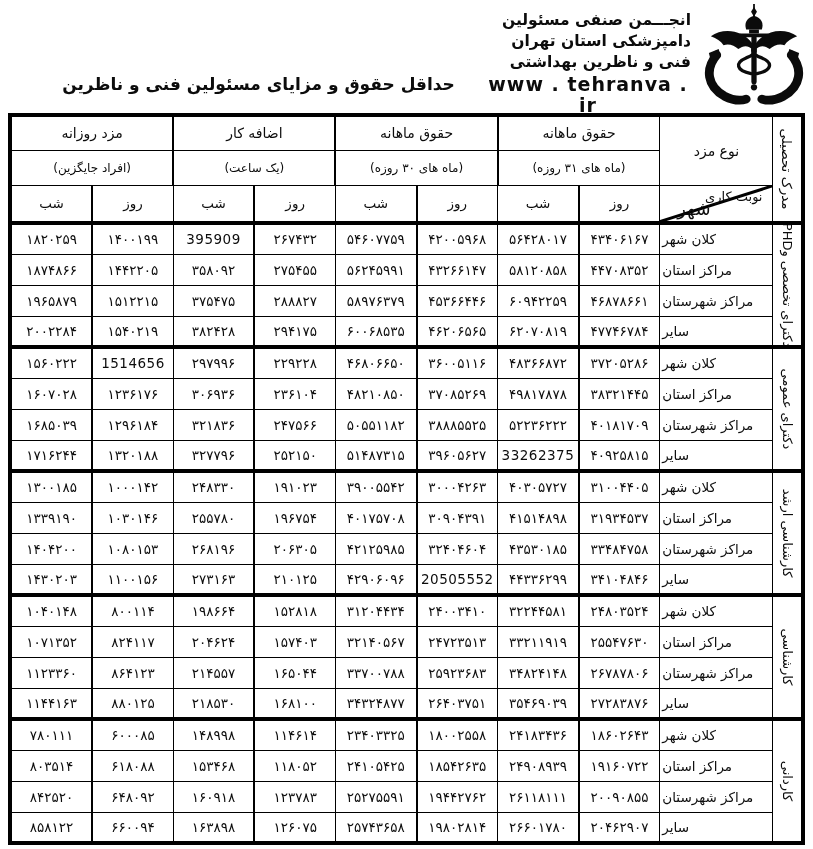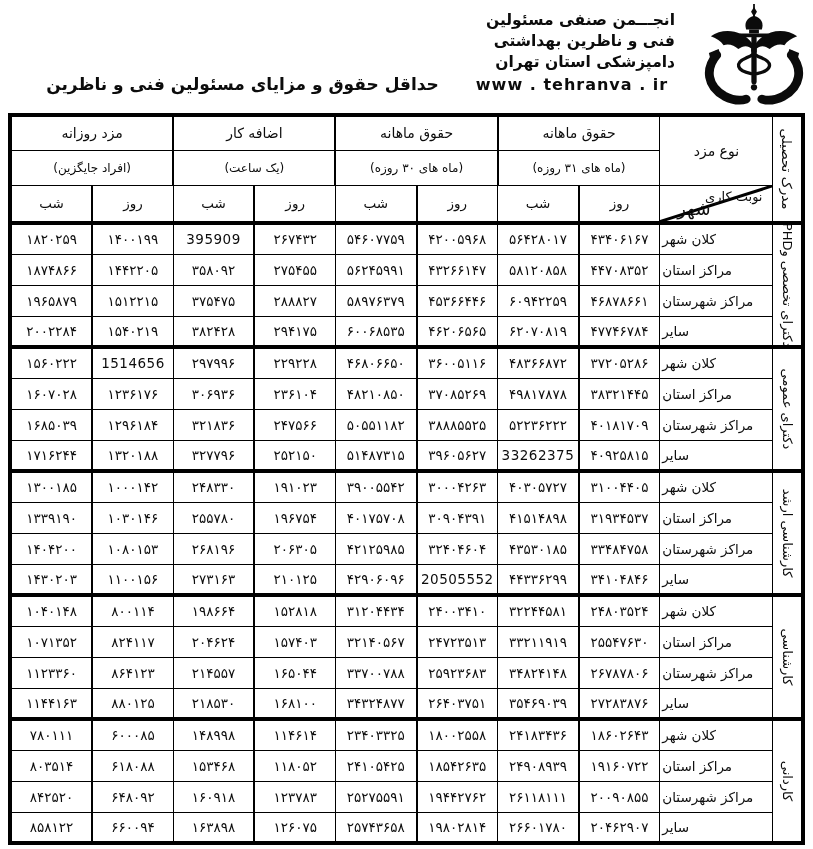--- a/index.html
+++ b/index.html
@@ -4,28 +4,28 @@
 <style>
   * { margin:0; padding:0; box-sizing:border-box; }
   html,body { background:#ffffff; }
   body {
     width:813px; height:849px; position:relative; overflow:hidden;
     font-family:"DejaVu Sans", sans-serif; color:#0c0c0c; direction:rtl;
   }
   
   .page-header {
     position:absolute; top:0; right:0; left:0; height:113px;
-    display:flex; flex-direction:row; align-items:flex-start;gap:16px;
+    display:flex; flex-direction:row; align-items:flex-start;
   }
   .logo-wrap { width:122px; height:104px; margin-top:4px; flex:0 0 auto; }
   .org-block {
     width:206px; flex:0 0 auto; text-align:right; padding-top:10px;
     font-weight:bold; font-size:15.5px; line-height:21px;
   }
-  .org-url { text-align:center; font-size:16px; letter-spacing:1px; margin-top:1px; font-family:"DejaVu Sans", sans-serif; direction:ltr; }
+  .org-url { text-align:center; font-size:19px; letter-spacing:1px; margin-top:1px; font-family:"DejaVu Sans", sans-serif; direction:ltr; }
   .title-block {
     flex:1 1 auto; text-align:center; padding:26px 10px 0 42px;
     font-weight:bold; font-size:17px; line-height:36px;margin-top:40px;
   }
   
   table.wage {
     position:absolute; top:113px; right:8px;
     width:797px; border-collapse:collapse; table-layout:fixed;
     border:4px solid #000; background:#fff;
   }
@@ -90,22 +90,22 @@
         <path d="M98,52 C110,66 108,84 90,94 C82,98 74,99 68,97"></path>
       </g>
       <g fill="#0b0b0b">
         <path d="M14,50 L24,46 L26,54 L16,58 Z"></path>
         <path d="M106,50 L96,46 L94,54 L104,58 Z"></path>
       </g>
     </svg>
   </div>
   <div class="org-block">
     <div>انجـــمن صنفی مسئولین</div>
+    <div>دامپزشکی استان تهران</div>
     <div>فنی و ناظرین بهداشتی</div>
-    <div>دامپزشکی استان تهران</div>
     <div class="org-url">www . tehranva . ir</div>
   </div>
   <div class="title-block">
     <div>حداقل حقوق و مزایای مسئولین فنی و ناظرین بهداشتی دامپزشکی در سال ۱۳۹۷</div>
     <div>کارگاه ها،کارخانه ها ومراکزتولید،تهیه و آماده کردن فرآورده های خام دامی</div>
   </div>
 </div>
 
 <table class="wage">
   <colgroup>

